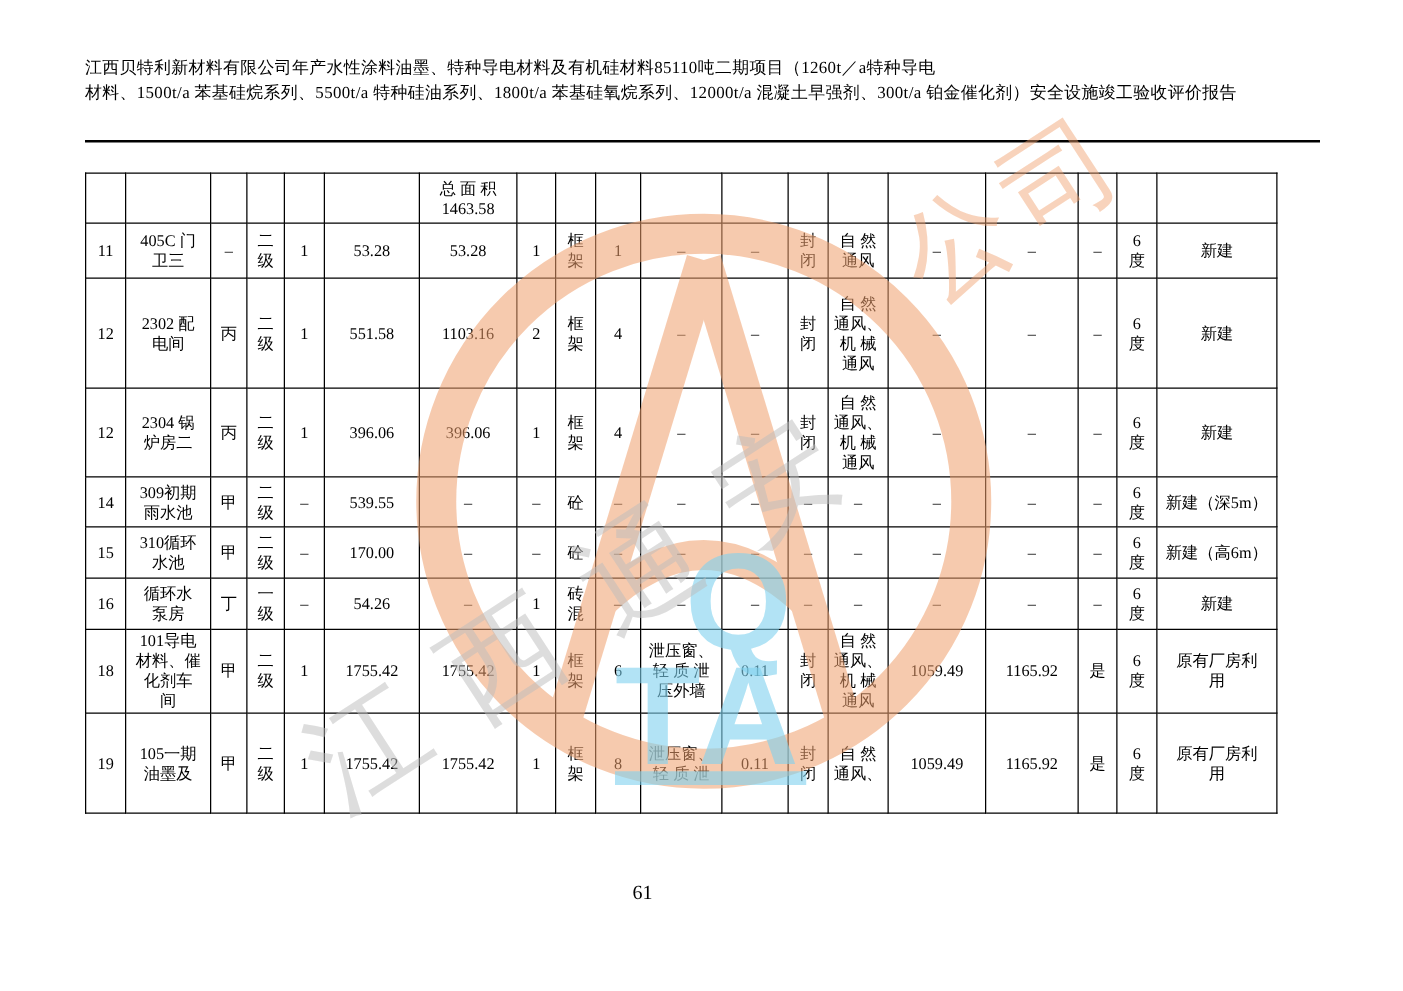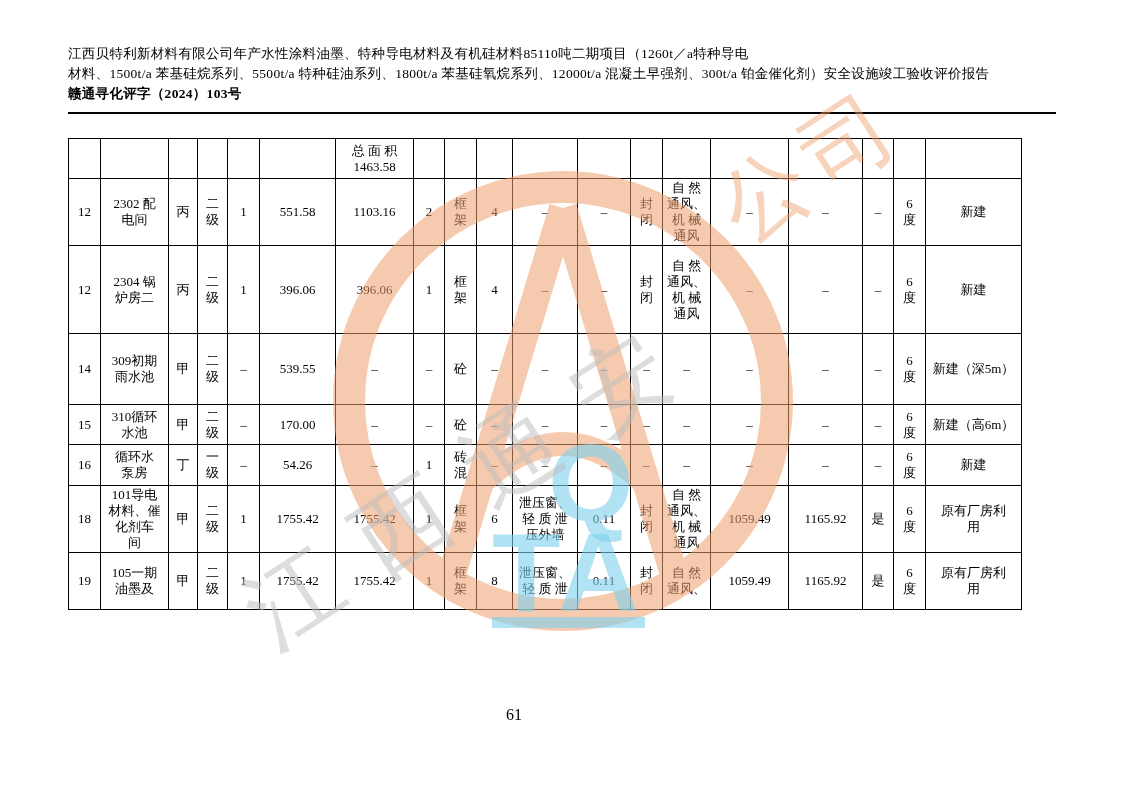--- a/index.html
+++ b/index.html
@@ -66,21 +66,20 @@
     transform-origin:left center;transform:rotate(-33deg);
     font-family:"Liberation Serif","DejaVu Serif",serif;
   }
 </style>
 </head>
 <body>
 
 <div class="hdr">
   <div class="l1">江西贝特利新材料有限公司年产水性涂料油墨、特种导电材料及有机硅材料85110吨二期项目（1260t／a特种导电</div>
   <div class="l2">材料、1500t/a 苯基硅烷系列、5500t/a 特种硅油系列、1800t/a 苯基硅氧烷系列、12000t/a 混凝土早强剂、300t/a 铂金催化剂）安全设施竣工验收评价报告</div>
-  <div class="l3">赣通寻化评字（2024）103号</div>
 </div>
 <div class="hdr-rule"></div>
 
 <table class="grid">
   <colgroup>
     <col style="width:32px">
       <col style="width:68px">
       <col style="width:29px">
     <col style="width:30px">
       <col style="width:32px">
@@ -116,20 +115,47 @@
         <td class="col-11"></td>
         <td class="col-12"></td>
         <td class="col-13"></td>
         <td class="col-14"></td>
         <td class="col-15"></td>
         <td class="col-16"></td>
         <td class="col-17"></td>
         <td class="col-18"></td>
       </tr>
       <tr>
+        <td class="col-0">11</td>
+        <td class="col-1">405C 门
+卫三</td>
+        <td class="col-2">–</td>
+        <td class="col-3">二
+级</td>
+        <td class="col-4">1</td>
+        <td class="col-5">53.28</td>
+        <td class="col-6">53.28</td>
+        <td class="col-7">1</td>
+        <td class="col-8">框
+架</td>
+        <td class="col-9">1</td>
+        <td class="col-10">–</td>
+        <td class="col-11">–</td>
+        <td class="col-12">封
+闭</td>
+        <td class="col-13">自 然
+通风</td>
+        <td class="col-14">–</td>
+        <td class="col-15">–</td>
+        <td class="col-16">–</td>
+        <td class="col-17">6
+度</td>
+        <td class="col-18">新建</td>
+      </tr>
+      <tr>
         <td class="col-0">12</td>
         <td class="col-1">2302 配
 电间</td>
         <td class="col-2">丙</td>
         <td class="col-3">二
 级</td>
         <td class="col-4">1</td>
         <td class="col-5">551.58</td>
         <td class="col-6">1103.16</td>
         <td class="col-7">2</td>

